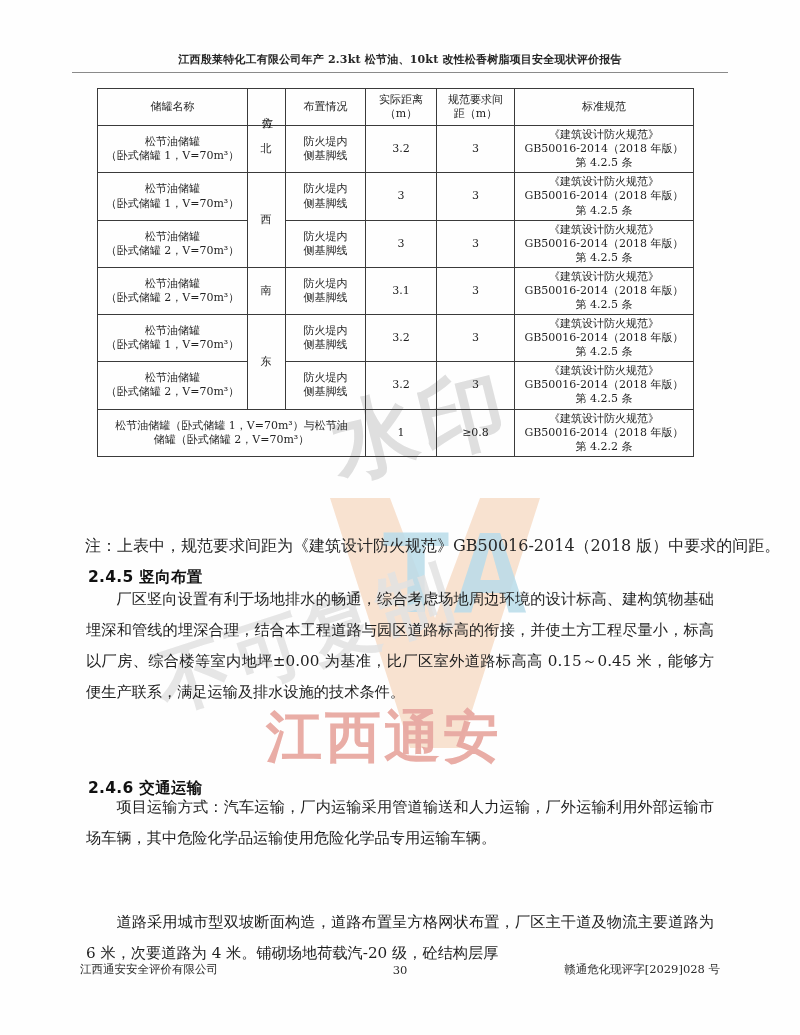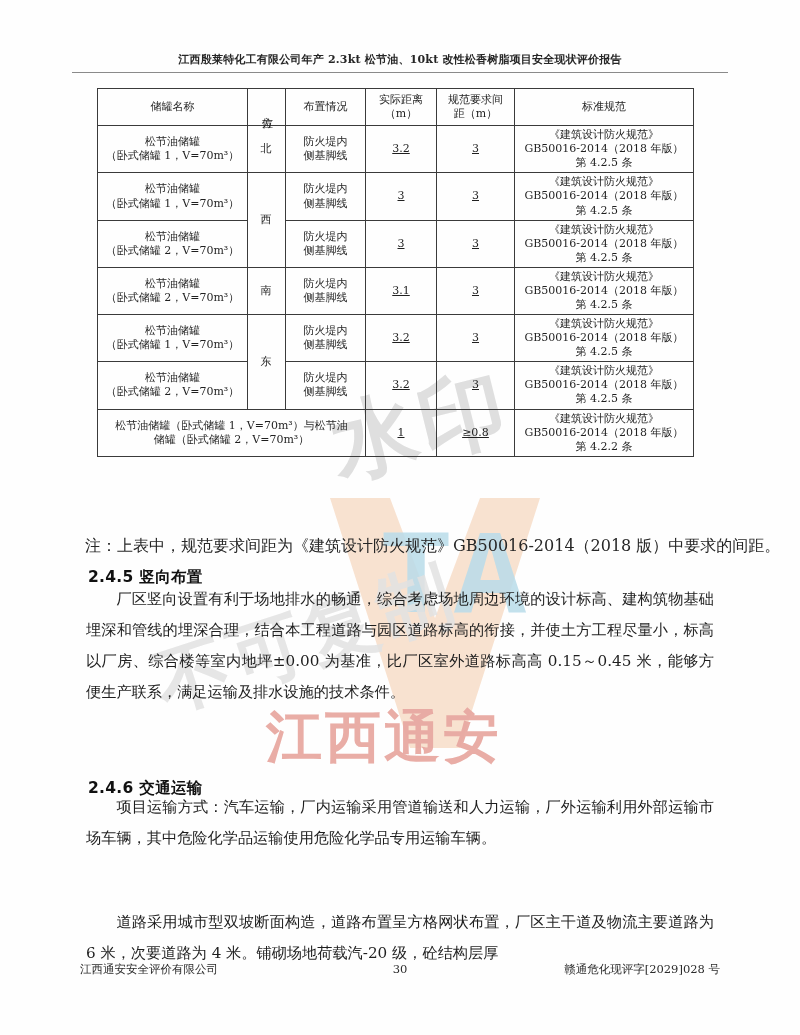--- a/index.html
+++ b/index.html
@@ -164,21 +164,21 @@
   .hdr-v {
     writing-mode: vertical-rl;
     text-orientation: upright;
     display: inline-block;
     letter-spacing: 1px;
     line-height: 1.1;
     font-size: 11px;
   }
   .std-cell { line-height: 1.4; padding: 3px 2px; }
   .lay-cell { line-height: 1.4; }
-  .num { font-family: "DejaVu Serif", "Liberation Serif", serif; text-decoration: underline; }
+  .num { font-family: "DejaVu Serif", "Liberation Serif", serif; }
 
   
   .tbl-note {
     position: absolute;
     left: 85px;
     top: 534px;
     width: 630px;
     font-size: 16px;
     line-height: 1.5;
     color: #262626;
@@ -216,21 +216,21 @@
   .para-3 { top: 907px; }
 
   
   .footer {
     position: absolute;
     left: 80px;
     top: 962px;
     width: 640px;
     display: flex;
     justify-content: space-between;
-    align-items: flex-start;
+    align-items: center;
     font-size: 11.5px;
     color: #2b2b2b;
   }
   .footer .f-page { position: absolute; left: 50%; transform: translateX(-50%); }
 </style>
 </head>
 <body>
 
 <div class="page">
   <div class="page-inner">

